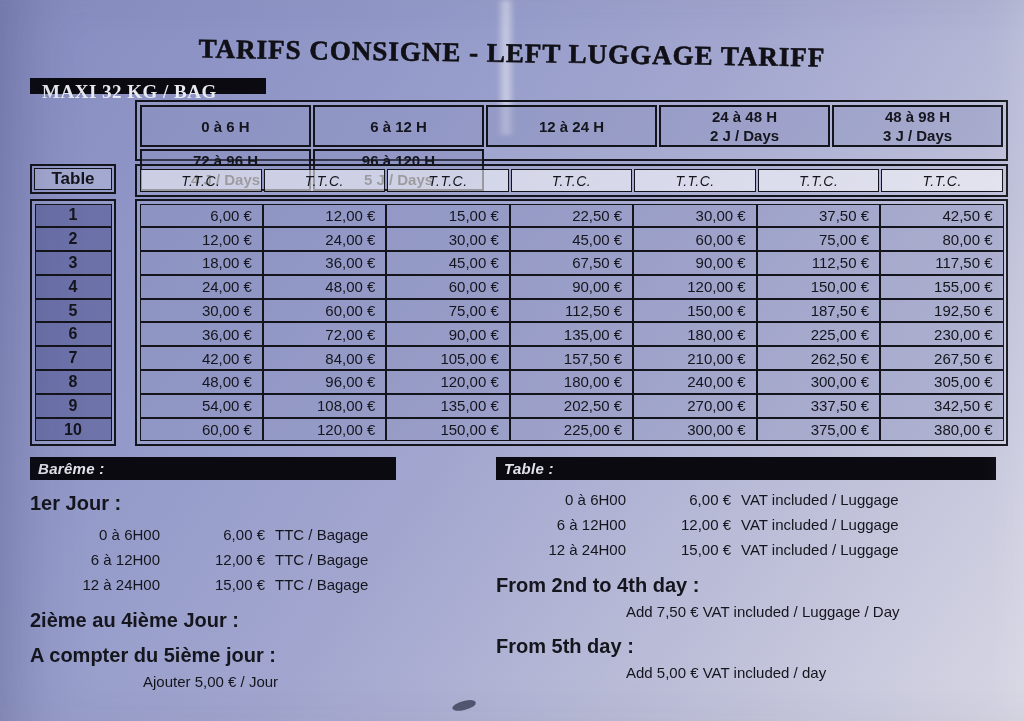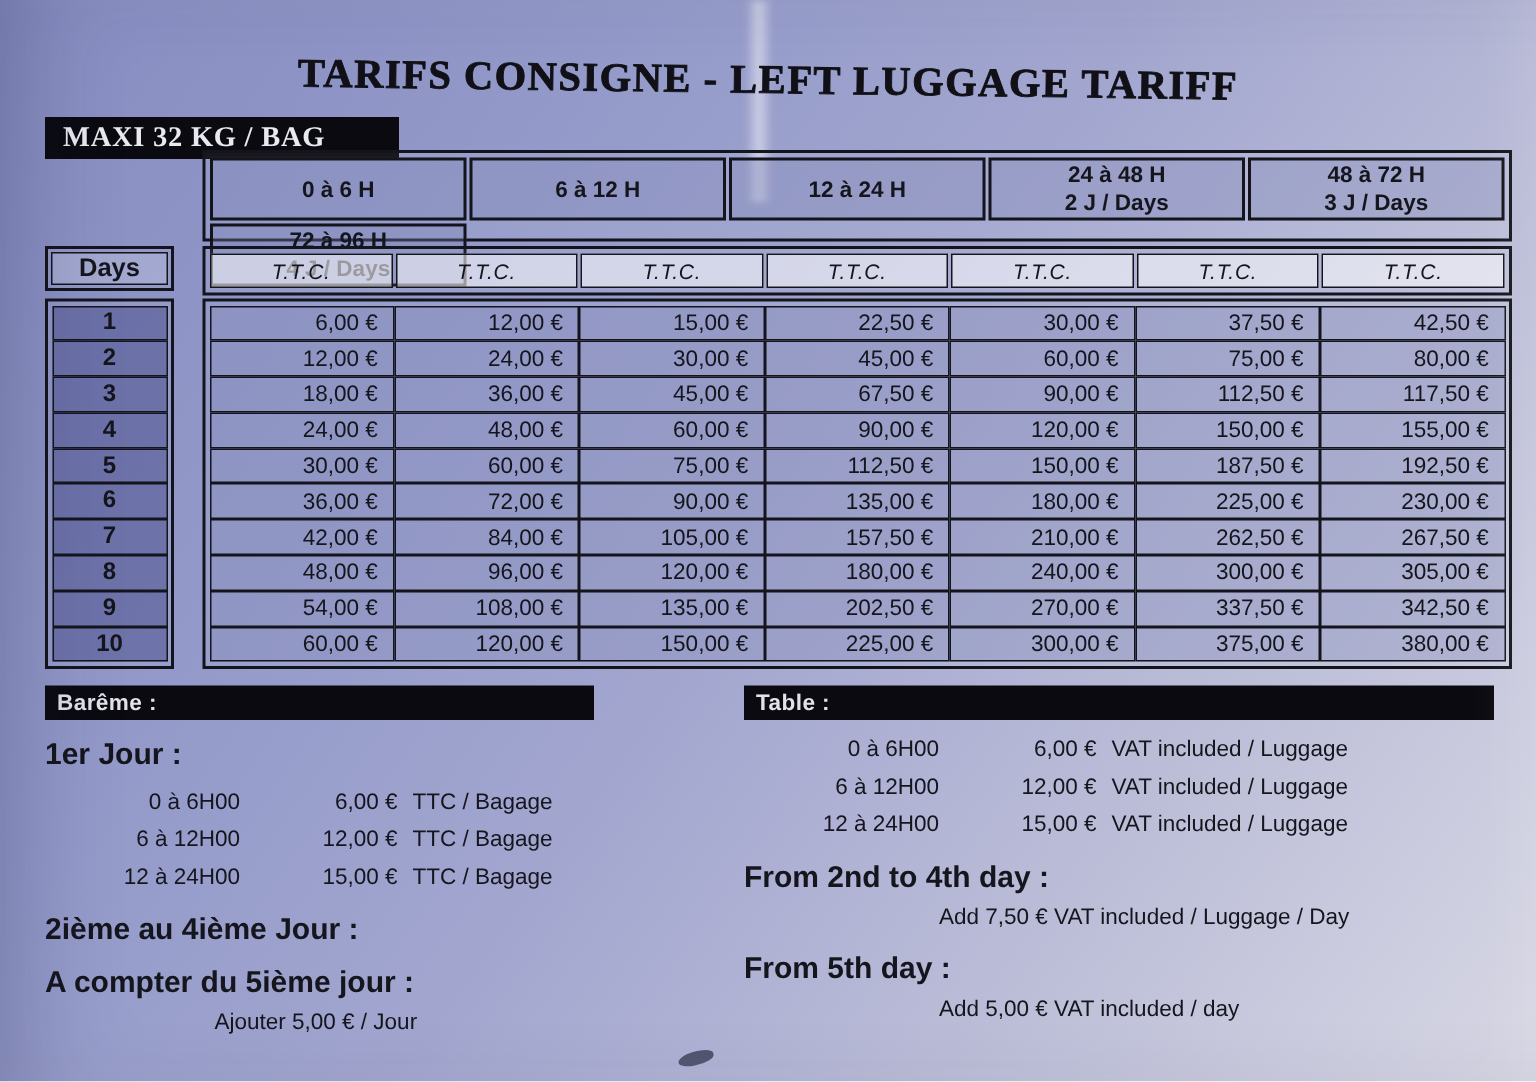--- a/index.html
+++ b/index.html
@@ -11,21 +11,21 @@
   .sheet::after{content:"";position:absolute;inset:0;pointer-events:none;
     box-shadow:inset 45px 0 70px -35px rgba(35,35,80,.28), inset -25px 0 50px -25px rgba(255,255,255,.18);}
   .fold{position:absolute;left:497px;top:0;width:18px;height:135px;
     background:linear-gradient(to right,transparent,rgba(255,255,255,.5),transparent);filter:blur(2px);}
   .title{
     position:absolute;left:0;right:0;top:38px;margin:0;text-align:center;
     font-family:"Liberation Serif",serif;font-weight:800;font-size:27px;letter-spacing:1px;
     color:#101016;-webkit-text-stroke:.6px #101016;transform:rotate(.8deg);
   }
   .badge{
-    position:absolute;left:30px;top:78px;width:236px;height:28px;line-height:28px;
+    position:absolute;left:30px;top:78px;width:236px;height:16px;line-height:28px;
     background:var(--badge-bg,#0a0a10);color:var(--badge-text,#e9e9f2);
     font-family:"Liberation Serif",serif;font-weight:800;font-size:19px;letter-spacing:.5px;
     padding-left:12px;box-sizing:border-box;
   }
   .boxwrap{position:absolute;border:2px solid #14141c;box-sizing:border-box;background:rgba(255,255,255,.06);}
   .col-headers{left:135px;top:100px;width:873px;height:61px;padding:3px;
     display:grid;grid-template-columns:repeat(5,1fr);gap:2px;}
   .hcell{border:2px solid #14141c;background:var(--cell-fill,rgba(130,134,182,.38));
     display:flex;flex-direction:column;align-items:center;justify-content:center;
     font-weight:bold;font-size:15px;line-height:19px;}
@@ -43,21 +43,21 @@
     display:flex;align-items:center;justify-content:center;font-weight:bold;font-size:16px;}
   .price-grid{left:135px;top:199px;width:873px;height:247px;padding:2.5px;
     display:grid;grid-template-columns:repeat(7,1fr);grid-template-rows:repeat(10,1fr);}
   .pcell{border:1.5px solid #14141c;background:var(--cell-fill,rgba(125,130,180,.32));
     display:flex;align-items:center;justify-content:flex-end;padding-right:10px;
     font-size:15px;box-sizing:border-box;}
   .sec{position:absolute;top:457px;font-size:15px;}
   .sec-left{left:30px;width:460px;}
   .sec-right{left:496px;width:500px;}
   .bar{height:23px;line-height:23px;background:var(--badge-bg,#0a0a10);color:#e2e2ec;
-    font-weight:bold;font-size:15px;padding-left:8px;box-sizing:border-box;letter-spacing:.3px;}
+    font-weight:bold;font-style:italic;font-size:15px;padding-left:8px;box-sizing:border-box;letter-spacing:.3px;}
   .sec-left .bar{width:366px;}
   .sec-right .bar{width:500px;}
   .h{font-weight:bold;font-size:20px;margin-top:12px;}
   .rows{margin-top:7px;}
   .trow{display:flex;height:25px;align-items:center;}
   .time{width:130px;text-align:right;display:inline-block;}
   .price{width:105px;text-align:right;display:inline-block;}
   .desc{margin-left:10px;}
   .indent{margin-top:4px;line-height:22px;}
   .sec-left .indent{padding-left:113px;}
@@ -83,31 +83,35 @@
         <div class="hline">6 à 12 H</div>
       </div>
       <div class="hcell">
         <div class="hline">12 à 24 H</div>
       </div>
       <div class="hcell">
         <div class="hline">24 à 48 H</div>
         <div class="hline">2 J / Days</div>
       </div>
       <div class="hcell">
-        <div class="hline">48 à 72 H</div>
+        <div class="hline">48 à 98 H</div>
         <div class="hline">3 J / Days</div>
       </div>
       <div class="hcell">
         <div class="hline">72 à 96 H</div>
         <div class="hline">4 J / Days</div>
       </div>
+      <div class="hcell">
+        <div class="hline">96 à 120 H</div>
+        <div class="hline">5 J / Days</div>
+      </div>
     </div>
 
   <div class="boxwrap bags-header">
-    <span>Days</span>
+    <span>Table</span>
   </div>
 
   <div class="boxwrap ttc-row" id="ttcRow">
       <div class="tcell">T.T.C.</div>
       <div class="tcell">T.T.C.</div>
       <div class="tcell">T.T.C.</div>
       <div class="tcell">T.T.C.</div>
       <div class="tcell">T.T.C.</div>
       <div class="tcell">T.T.C.</div>
       <div class="tcell">T.T.C.</div>

